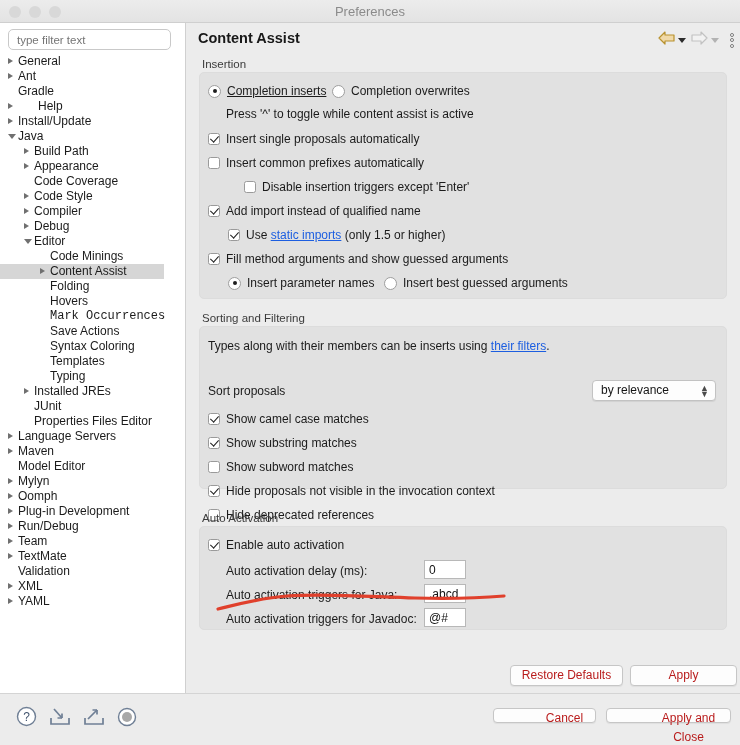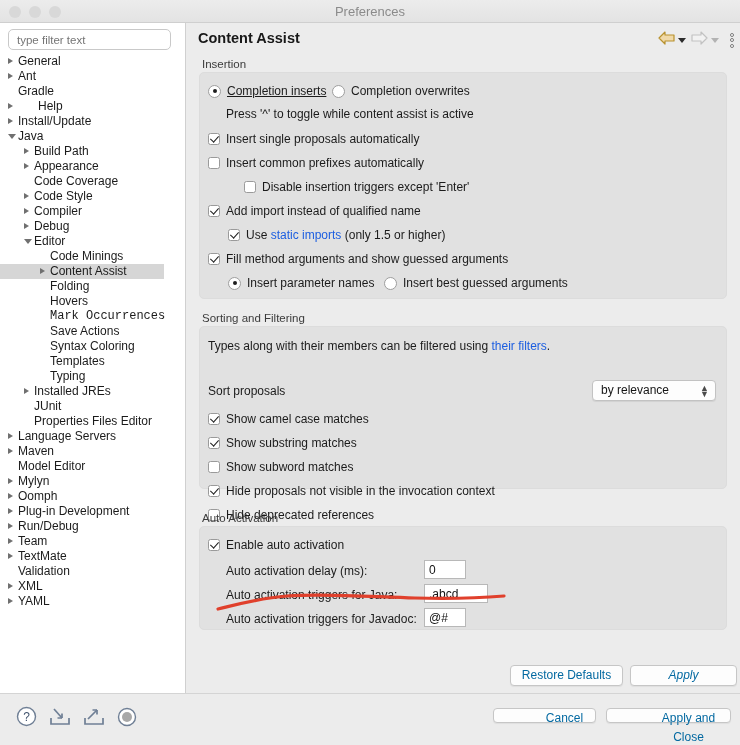--- a/index.html
+++ b/index.html
@@ -117,21 +117,21 @@
   .rb {
     display: inline-block; width: 13px; height: 13px; border-radius: 50%;
     border: 1px solid #9e9e9e; background: #fff; vertical-align: -2.5px;
     position: relative;
   }
   .rb.on::after {
     content: ""; position: absolute; left: 3.5px; top: 3.5px;
     width: 4px; height: 4px; border-radius: 50%; background: #1f1f1f;
   }
   .ctl .lbl { margin-left: 6px; }
-  .link { color: #1c5ee0; cursor: pointer; }
+  .link { color: #1c5ee0; text-decoration: underline; cursor: pointer; }
 
   
   .tfield {
     position: absolute; height: 19px; border: 1px solid #b8b8b8;
     background: #fff; font-size: 12px; color: #111; padding: 0 4px;
     line-height: 17px; font-family: "Liberation Sans", sans-serif; outline: none;
   }
   
   #sortcombo {
     position: absolute; right: 10px; top: 53px; width: 124px; height: 21px;
@@ -141,21 +141,21 @@
   }
   #sortcombo .updown {
     position: absolute; right: 7px; top: 4px; width: 8px; height: 13px;
     font-size: 9px; line-height: 6px; color: #4a4a4a; text-align: center;
   }
 
   
   .btn {
     position: absolute; height: 21px; background: #fdfdfd;
     border: 1px solid #c6c6c6; border-radius: 4px;
-    font-size: 12px; color: #0369a1; text-align: center; line-height: 19px;
+    font-size: 12px; color: #b91c1c; text-align: center; line-height: 19px;
     box-shadow: 0 1px 1px rgba(0,0,0,.06);
     font-family: "Liberation Sans", sans-serif;
   }
 
   
   #hr {
     position: absolute; left: 0; top: 693px; width: 740px; height: 1px;
     background: #d4d4d4;
   }
   #bottom {
@@ -382,21 +382,21 @@
         <div class="ctl" style="left:184px; top:203px;">
           <span class="rb"></span><span class="lbl">Insert best guessed arguments</span>
         </div>
       </div>
     </div>
 
     <div class="group" style="top:288px;">
       <div class="glegend">Sorting and Filtering</div>
       <div class="gbody" style="height:163px;">
         <div class="ctl" style="left:8px; top:12px;">
-          <span>Types along with their members can be filtered using </span><span class="link">their filters</span><span>.</span>
+          <span>Types along with their members can be inserts using </span><span class="link">their filters</span><span>.</span>
         </div>
         <div class="ctl" style="left:8px; top:57px;">Sort proposals</div>
         <div id="sortcombo">
           <span>by relevance</span>
           <span class="updown">▲<br>▼</span>
         </div>
         <div class="ctl" style="left:8px; top:85px;">
           <span class="cb on"></span><span class="lbl">Show camel case matches</span>
         </div>
         <div class="ctl" style="left:8px; top:109px;">
@@ -418,29 +418,29 @@
       <div class="glegend">Auto Activation</div>
       <div class="gbody" style="height:104px;">
         <div class="ctl" style="left:8px; top:11px;">
           <span class="cb on"></span><span class="lbl">Enable auto activation</span>
         </div>
 
         <div class="ctl" style="left:26px; top:37px;">Auto activation delay (ms):</div>
         <input class="tfield" style="left: 224px; top: 33px; width: 42px;" type="text" value="0">
 
         <div class="ctl" style="left:26px; top:61px;">Auto activation triggers for Java:</div>
-        <input class="tfield" style="left: 224px; top: 57px; width: 64px;" type="text" value=".abcd">
+        <input class="tfield" style="left: 224px; top: 57px; width: 42px;" type="text" value=".abcd">
 
         <div class="ctl" style="left:26px; top:85px;">Auto activation triggers for Javadoc:</div>
         <input class="tfield" style="left: 224px; top: 81px; width: 42px;" type="text" value="@#">
       </div>
     </div>
 
     <div class="btn" style="left:323px; top:642px; width:113px;">Restore Defaults</div>
-    <div class="btn" style="left:443px; top:642px; width:107px;font-style:italic;">Apply</div>
+    <div class="btn" style="left:443px; top:642px; width:107px;">Apply</div>
   </div>
 
   <svg id="annot" width="300" height="28" viewBox="0 0 300 28">
     <path d="M3 24 C 20 20, 45 13, 72 11 C 110 8, 160 12, 200 13 C 235 14, 265 13, 289 11" fill="none" stroke="#e0402c" stroke-width="3.2" stroke-linecap="round"></path>
   </svg>
 
   <div id="hr"></div>
   <div id="bottom">
     <div id="icons">
       <span>

